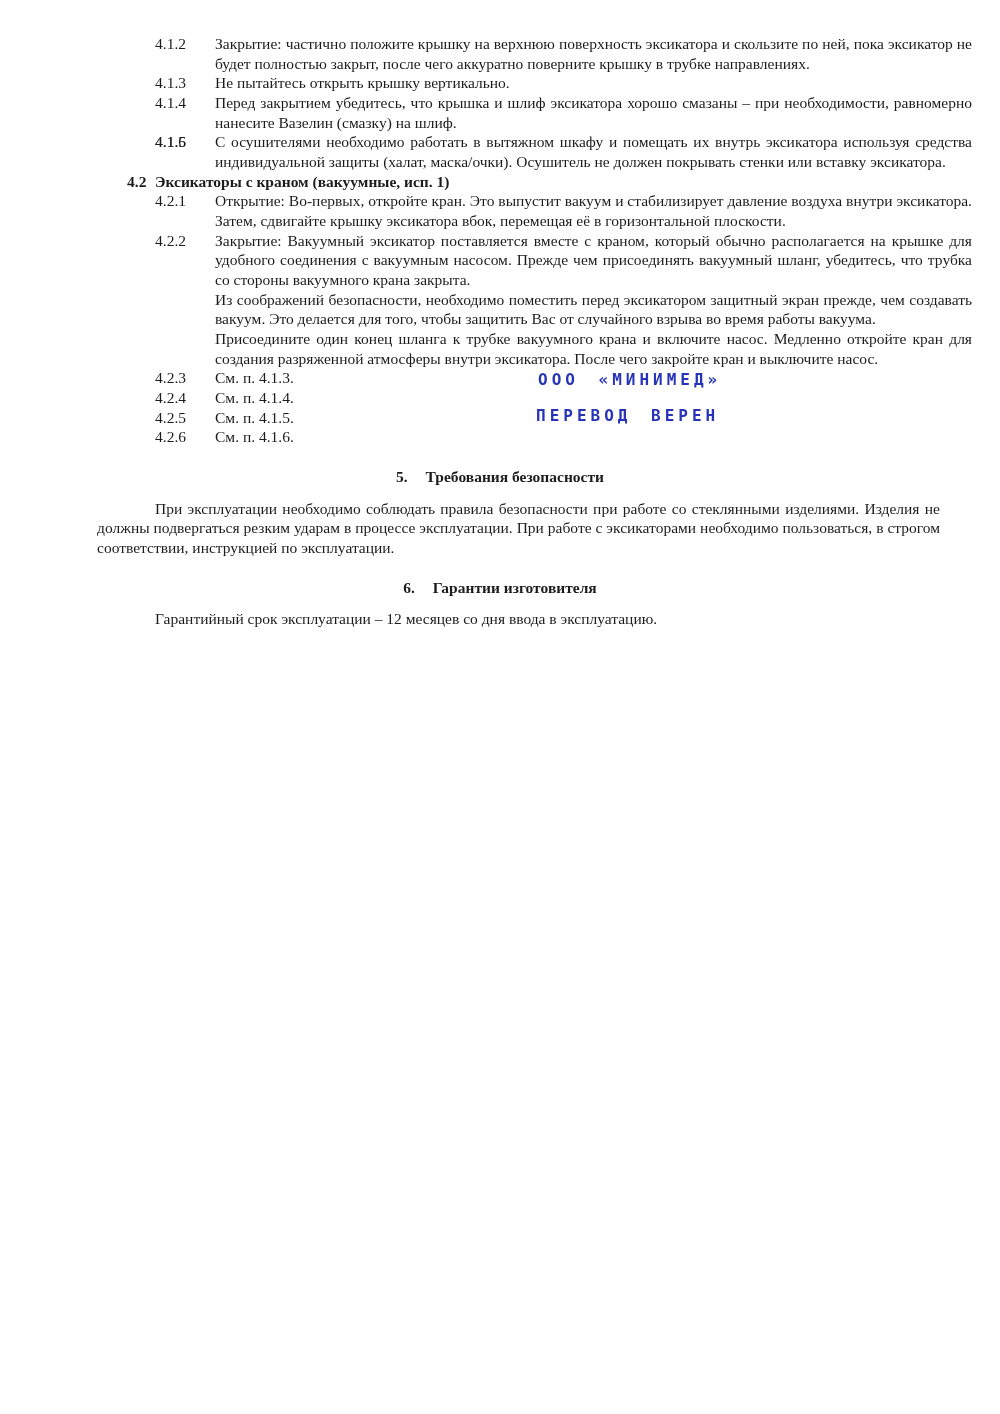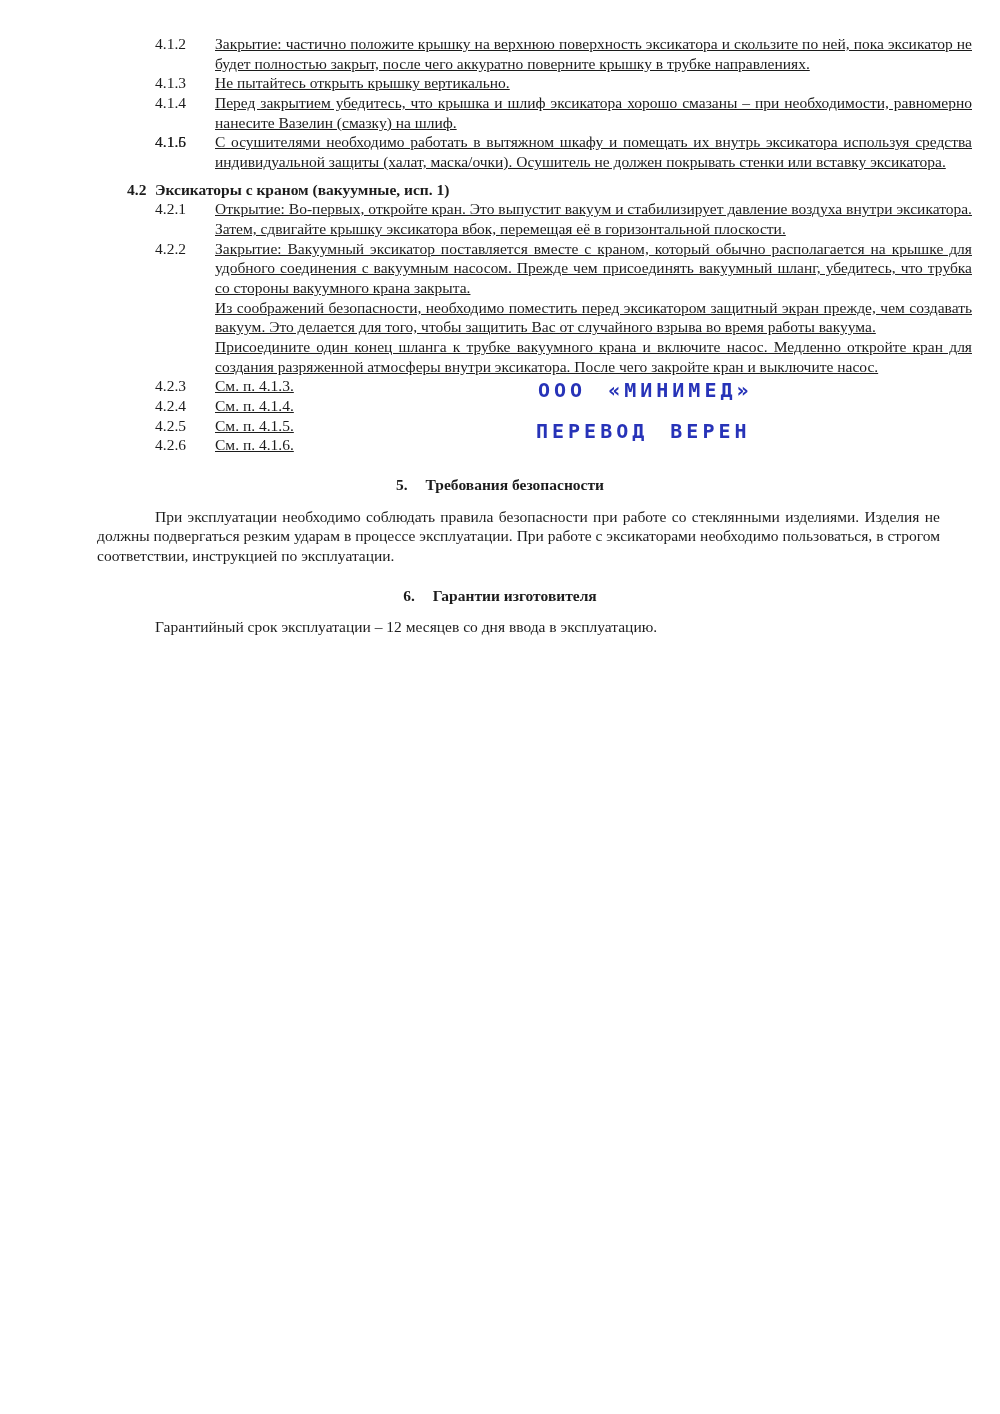--- a/index.html
+++ b/index.html
@@ -18,53 +18,51 @@
     color: #1c1c1c;
     box-sizing: border-box;
     padding-top: 34px;
     overflow: hidden;
   }
   .num-item {
     position: relative;
     padding-left: 215px;
     padding-right: 28px;
     text-align: justify;
-    text-decoration: underline;
   }
   .num-item .item-num {
     position: absolute;
     left: 155px;
     top: 0;
     text-align: left;
   }
   .sub-par {
     text-align: justify;
   }
   .bold-heading-item {
     position: relative;
     padding-left: 155px;
     padding-right: 60px;
     font-weight: bold;
-    margin-top: 8px;
   }
   .bold-heading-item .item-num {
     position: absolute;
     left: 127px;
     top: 0;
   }
   .see-block {
     position: relative;
   }
   .stamp {
     position: absolute;
     left: 538px;
     top: 2px;
     font-family: "DejaVu Sans Mono", monospace;
     font-weight: bold;
-    font-size: 20px;
+    font-size: 16px;
     letter-spacing: 4px;
     word-spacing: 6px;
     white-space: nowrap;
   }
   .stamp .stamp-line2 {
     margin-top: 15px;
     margin-left: -2px;
   }
   .section-heading {
     text-align: center;

